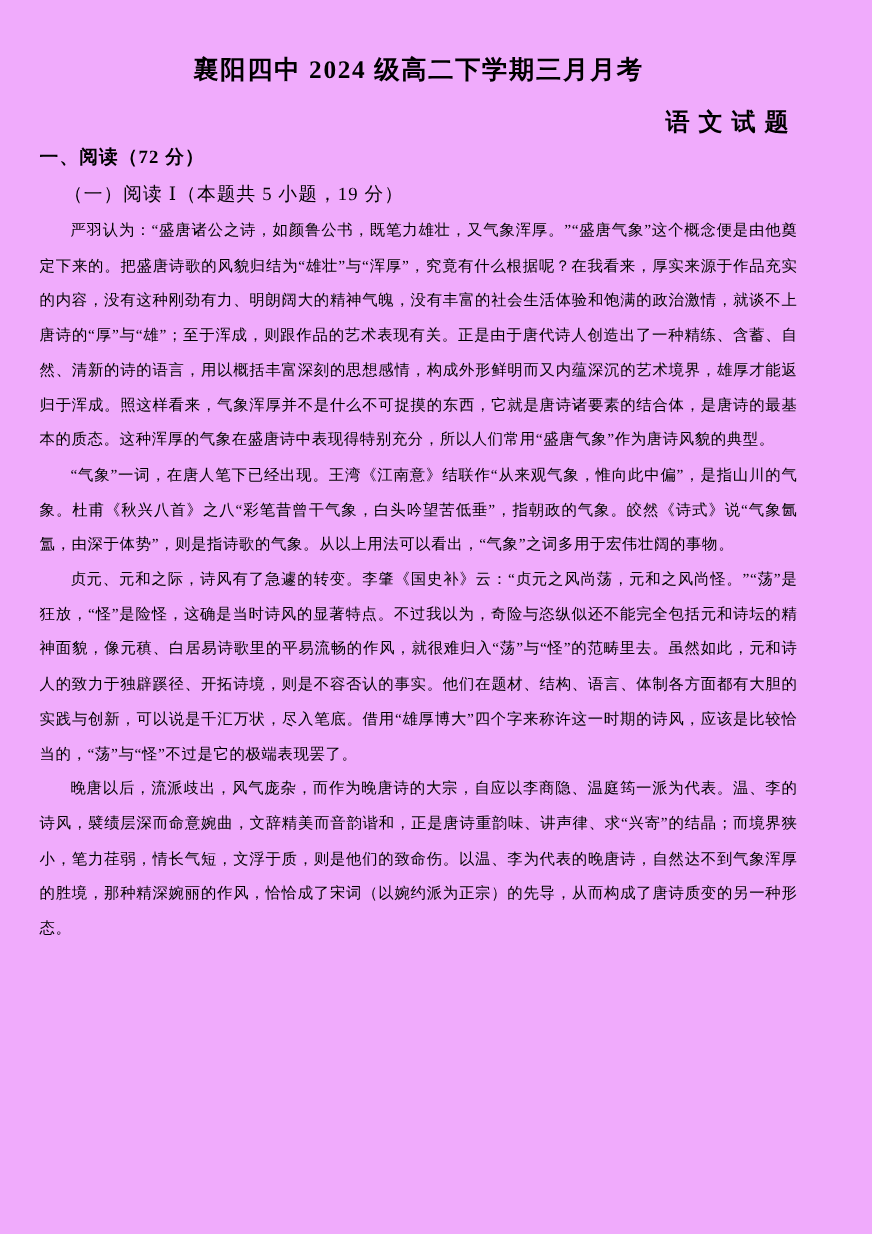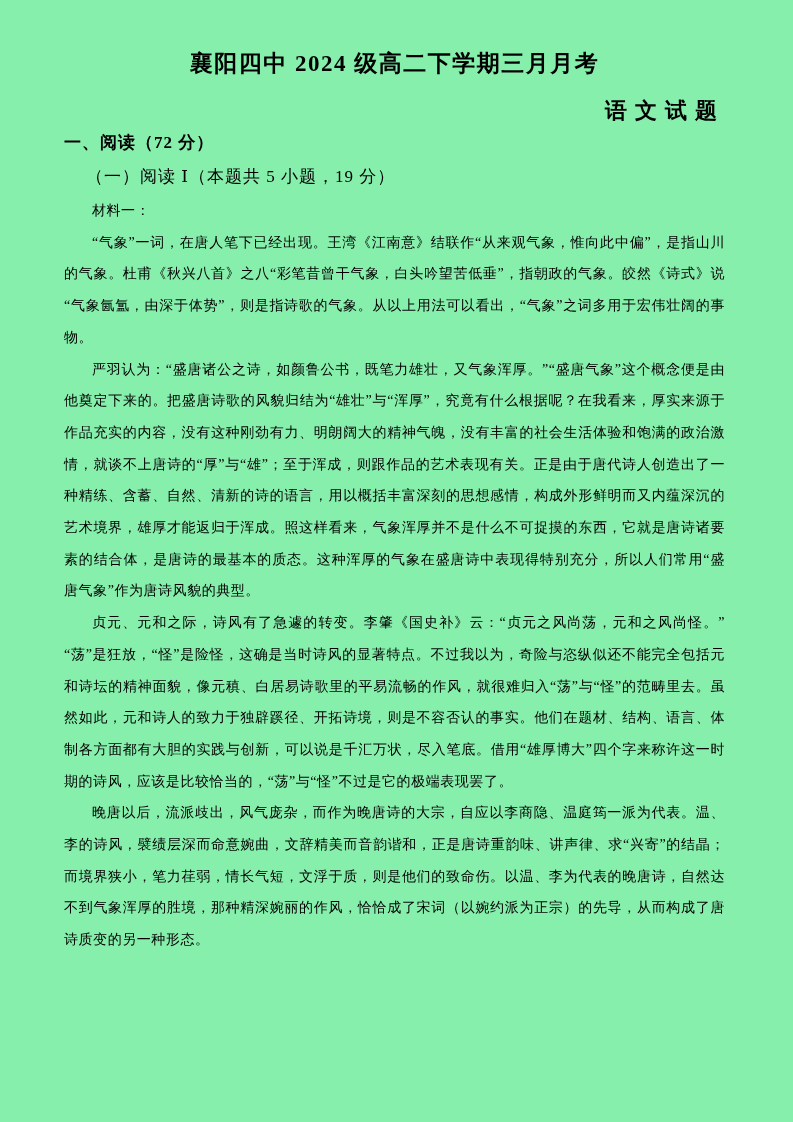--- a/index.html
+++ b/index.html
@@ -7,22 +7,22 @@
     padding: 0;
     background: #ffffff;
     color: #000000;
     font-family: "Liberation Serif", "DejaVu Serif", serif;
   }
   .page {
     position: relative;
     width: 793px;
     height: 1122px;
     box-sizing: border-box;
-    background: #86efac;
-    padding: 50px 68px 0 64px;
+    background: #f0abfc;
+    padding: 50px 68px 0 36px;
     overflow: hidden;
   }
   .exam-title {
     text-align: center;
     font-size: 23px;
     font-weight: bold;
     letter-spacing: 1.5px;
     line-height: 28px;
     margin: 0;
   }
@@ -76,25 +76,24 @@
   <h1 class="exam-title">襄阳四中 2024 级高二下学期三月月考</h1>
 
   <h2 class="exam-subtitle">语文试题</h2>
 
   <div class="section-heading">一、阅读（72 分）</div>
 
   <div class="subsection-heading">（一）阅读 Ⅰ（本题共 5 小题，19 分）</div>
 
 
   <div class="material">
-    <p class="material-label">材料一：</p>
+
+    <p class="para">严羽认为：“盛唐诸公之诗，如颜鲁公书，既笔力雄壮，又气象浑厚。”“盛唐气象”这个概念便是由他奠定下来的。把盛唐诗歌的风貌归结为“雄壮”与“浑厚”，究竟有什么根据呢？在我看来，厚实来源于作品充实的内容，没有这种刚劲有力、明朗阔大的精神气魄，没有丰富的社会生活体验和饱满的政治激情，就谈不上唐诗的“厚”与“雄”；至于浑成，则跟作品的艺术表现有关。正是由于唐代诗人创造出了一种精练、含蓄、自然、清新的诗的语言，用以概括丰富深刻的思想感情，构成外形鲜明而又内蕴深沉的艺术境界，雄厚才能返归于浑成。照这样看来，气象浑厚并不是什么不可捉摸的东西，它就是唐诗诸要素的结合体，是唐诗的最基本的质态。这种浑厚的气象在盛唐诗中表现得特别充分，所以人们常用“盛唐气象”作为唐诗风貌的典型。</p>
 
     <p class="para">“气象”一词，在唐人笔下已经出现。王湾《江南意》结联作“从来观气象，惟向此中偏”，是指山川的气象。杜甫《秋兴八首》之八“彩笔昔曾干气象，白头吟望苦低垂”，指朝政的气象。皎然《诗式》说“气象氤氲，由深于体势”，则是指诗歌的气象。从以上用法可以看出，“气象”之词多用于宏伟壮阔的事物。</p>
-
-    <p class="para">严羽认为：“盛唐诸公之诗，如颜鲁公书，既笔力雄壮，又气象浑厚。”“盛唐气象”这个概念便是由他奠定下来的。把盛唐诗歌的风貌归结为“雄壮”与“浑厚”，究竟有什么根据呢？在我看来，厚实来源于作品充实的内容，没有这种刚劲有力、明朗阔大的精神气魄，没有丰富的社会生活体验和饱满的政治激情，就谈不上唐诗的“厚”与“雄”；至于浑成，则跟作品的艺术表现有关。正是由于唐代诗人创造出了一种精练、含蓄、自然、清新的诗的语言，用以概括丰富深刻的思想感情，构成外形鲜明而又内蕴深沉的艺术境界，雄厚才能返归于浑成。照这样看来，气象浑厚并不是什么不可捉摸的东西，它就是唐诗诸要素的结合体，是唐诗的最基本的质态。这种浑厚的气象在盛唐诗中表现得特别充分，所以人们常用“盛唐气象”作为唐诗风貌的典型。</p>
 
     <p class="para">贞元、元和之际，诗风有了急遽的转变。李肇《国史补》云：“贞元之风尚荡，元和之风尚怪。”“荡”是狂放，“怪”是险怪，这确是当时诗风的显著特点。不过我以为，奇险与恣纵似还不能完全包括元和诗坛的精神面貌，像元稹、白居易诗歌里的平易流畅的作风，就很难归入“荡”与“怪”的范畴里去。虽然如此，元和诗人的致力于独辟蹊径、开拓诗境，则是不容否认的事实。他们在题材、结构、语言、体制各方面都有大胆的实践与创新，可以说是千汇万状，尽入笔底。借用“雄厚博大”四个字来称许这一时期的诗风，应该是比较恰当的，“荡”与“怪”不过是它的极端表现罢了。</p>
 
     <p class="para">晚唐以后，流派歧出，风气庞杂，而作为晚唐诗的大宗，自应以李商隐、温庭筠一派为代表。温、李的诗风，襞绩层深而命意婉曲，文辞精美而音韵谐和，正是唐诗重韵味、讲声律、求“兴寄”的结晶；而境界狭小，笔力荏弱，情长气短，文浮于质，则是他们的致命伤。以温、李为代表的晚唐诗，自然达不到气象浑厚的胜境，那种精深婉丽的作风，恰恰成了宋词（以婉约派为正宗）的先导，从而构成了唐诗质变的另一种形态。</p>
 
   </div>
 
 </div>
 
 </body></html>

